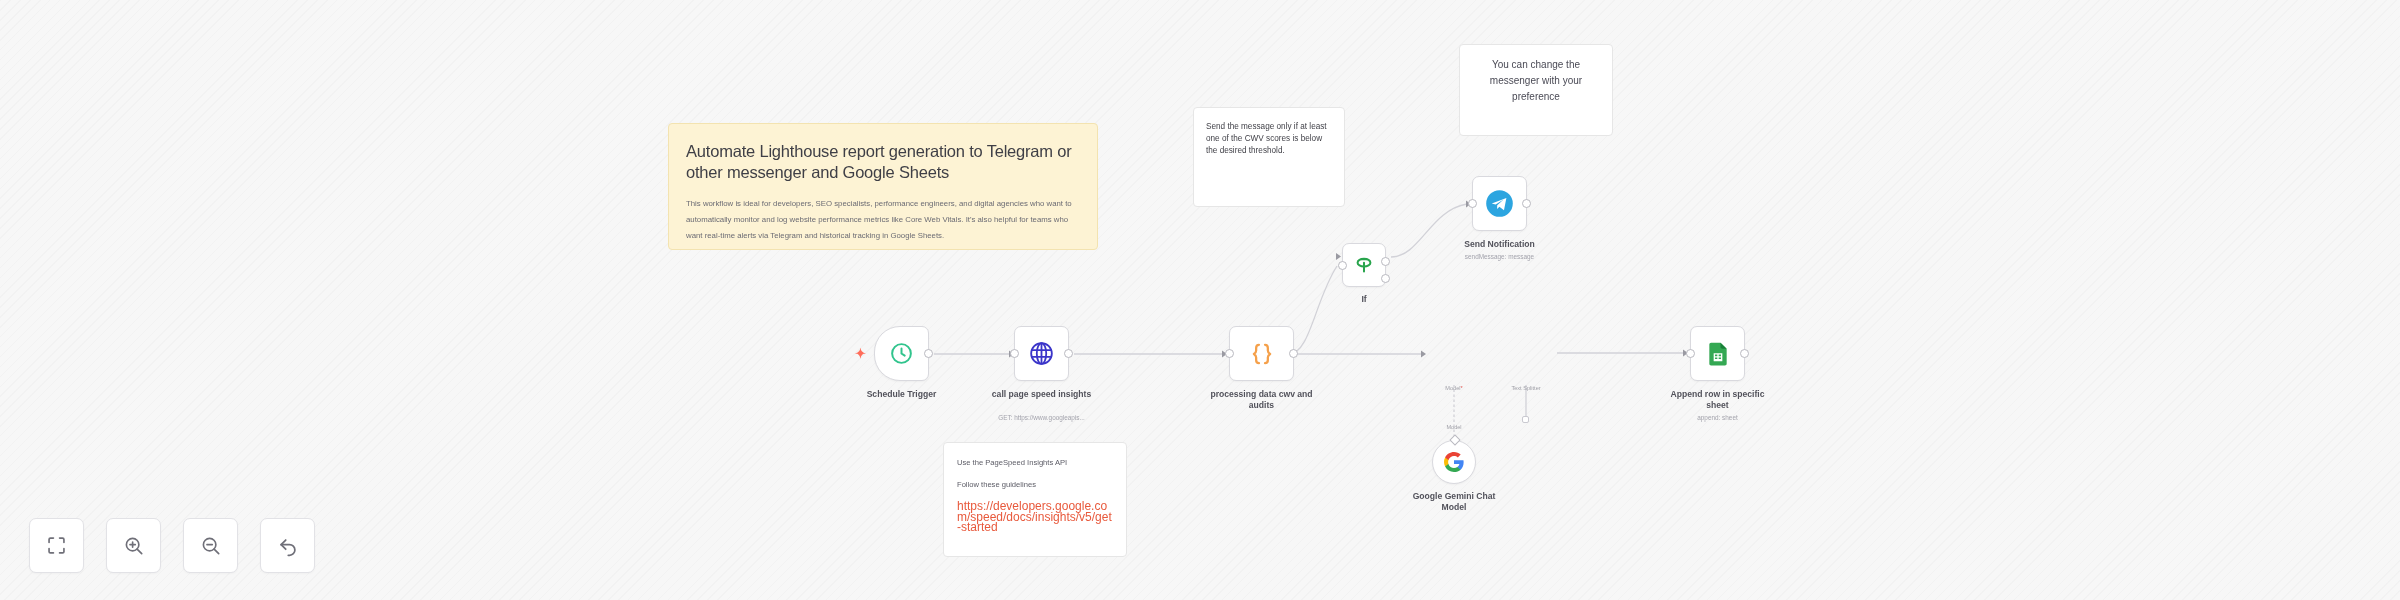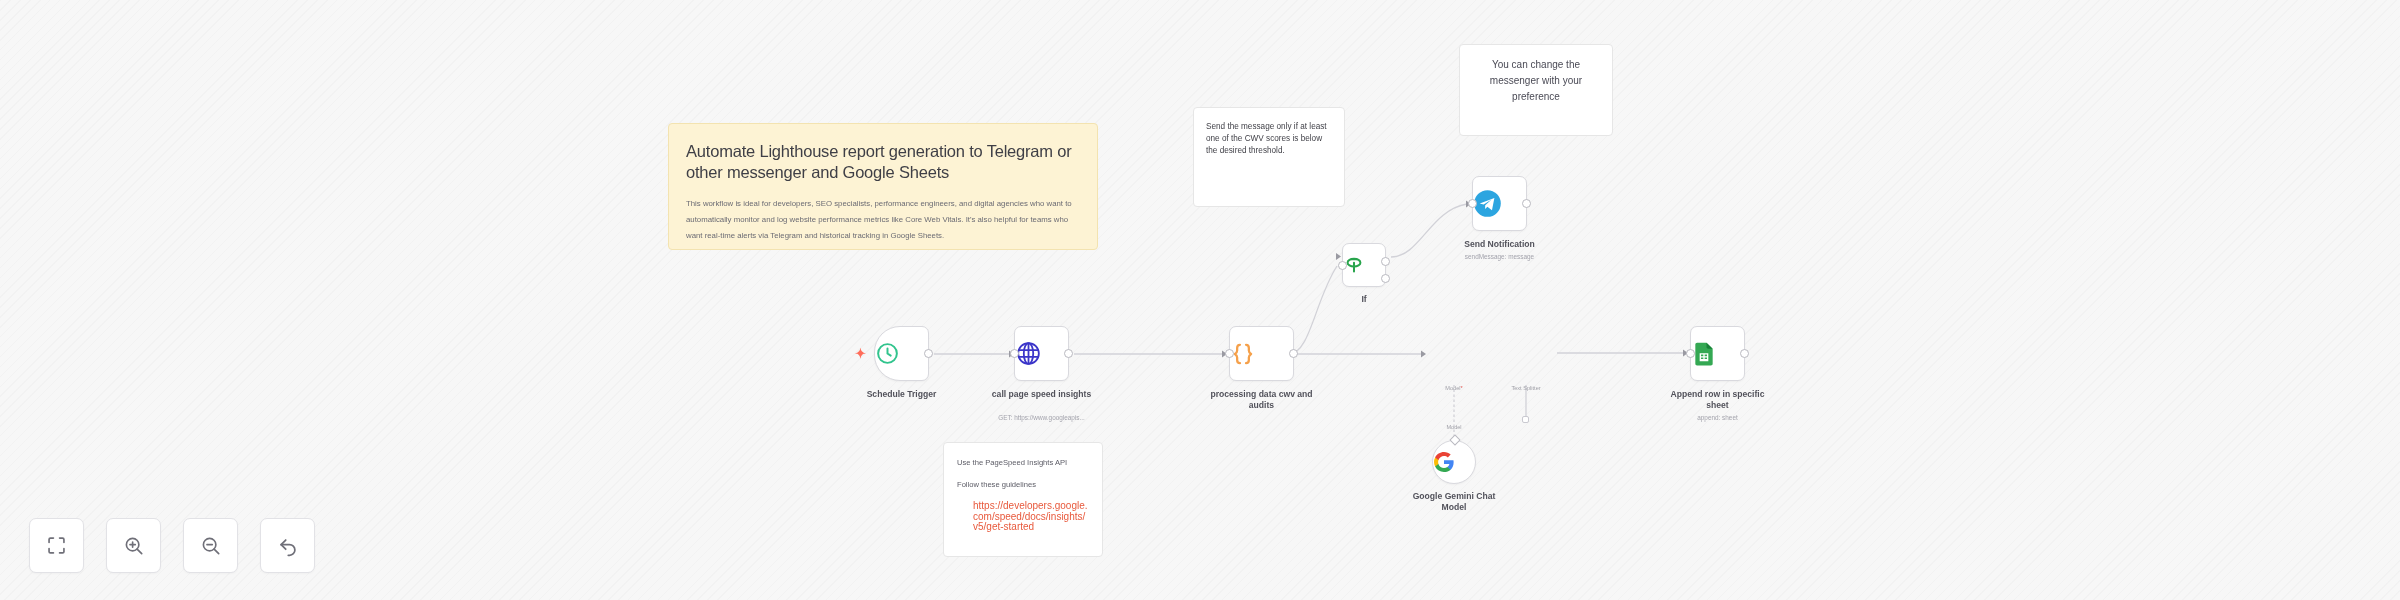--- a/index.html
+++ b/index.html
@@ -42,36 +42,37 @@
   #note-main { left: 668px; top: 123px; width: 430px; height: 127px; padding: 17px 20px 0 17px; }
   #note-main .note-title { font-size: 16.5px; line-height: 21px; letter-spacing: -0.2px; }
   #note-main .note-body { font-size: 7.8px; line-height: 16px; margin-top: 13px; }
 
   #note-threshold { left: 1193px; top: 107px; width: 152px; height: 100px; padding: 13px 12px 0 12px; }
   #note-threshold .note-title { font-size: 8.2px; line-height: 12px; }
 
   #note-messenger { left: 1459px; top: 44px; width: 154px; height: 92px; padding: 12px 12px 0 12px; }
   #note-messenger .note-body { font-size: 10px; line-height: 16px; color: #4a4a55; text-align: center; }
 
-  #note-pagespeed { left: 943px; top: 442px; width: 160px; height: 115px; padding: 14px 13px 0 13px; }
+  #note-pagespeed { left: 943px; top: 442px; width: 184px; height: 115px; padding: 14px 13px 0 13px; }
   #note-pagespeed .line { font-size: 7.6px; line-height: 11px; color: #5c5c66; margin-bottom: 11px; }
-  #note-pagespeed .link { font-size: 10px; line-height: 10.5px; color: #e8593c; word-break: break-all; margin-left: 16px; }
+  #note-pagespeed .link { font-size: 12px; line-height: 10.5px; color: #e8593c; word-break: break-all; }
 
   #note-js { left: 1157px; top: 442px; width: 180px; height: 118px; padding: 14px 15px 0 15px; }
   #note-js .note-title { font-size: 13.5px; line-height: 17px; letter-spacing: -0.2px; }
   #note-js .note-body { font-size: 7.6px; line-height: 11px; margin-top: 12px; }
 
   
   #edges { position: absolute; left: 0; top: 0; width: 2400px; height: 600px; }
 
   
   .node {
     position: absolute;
     display: flex;
     align-items: center;
+    justify-content: center;
     background: #ffffff;
     border: 1.2px solid #d9d9de;
     border-radius: 7px;
     box-shadow: 0 1px 2px rgba(0,0,0,0.04);
   }
   .node.trigger {
     border-radius: 26px 7px 7px 26px;
   }
   .node-label {
     position: absolute;

